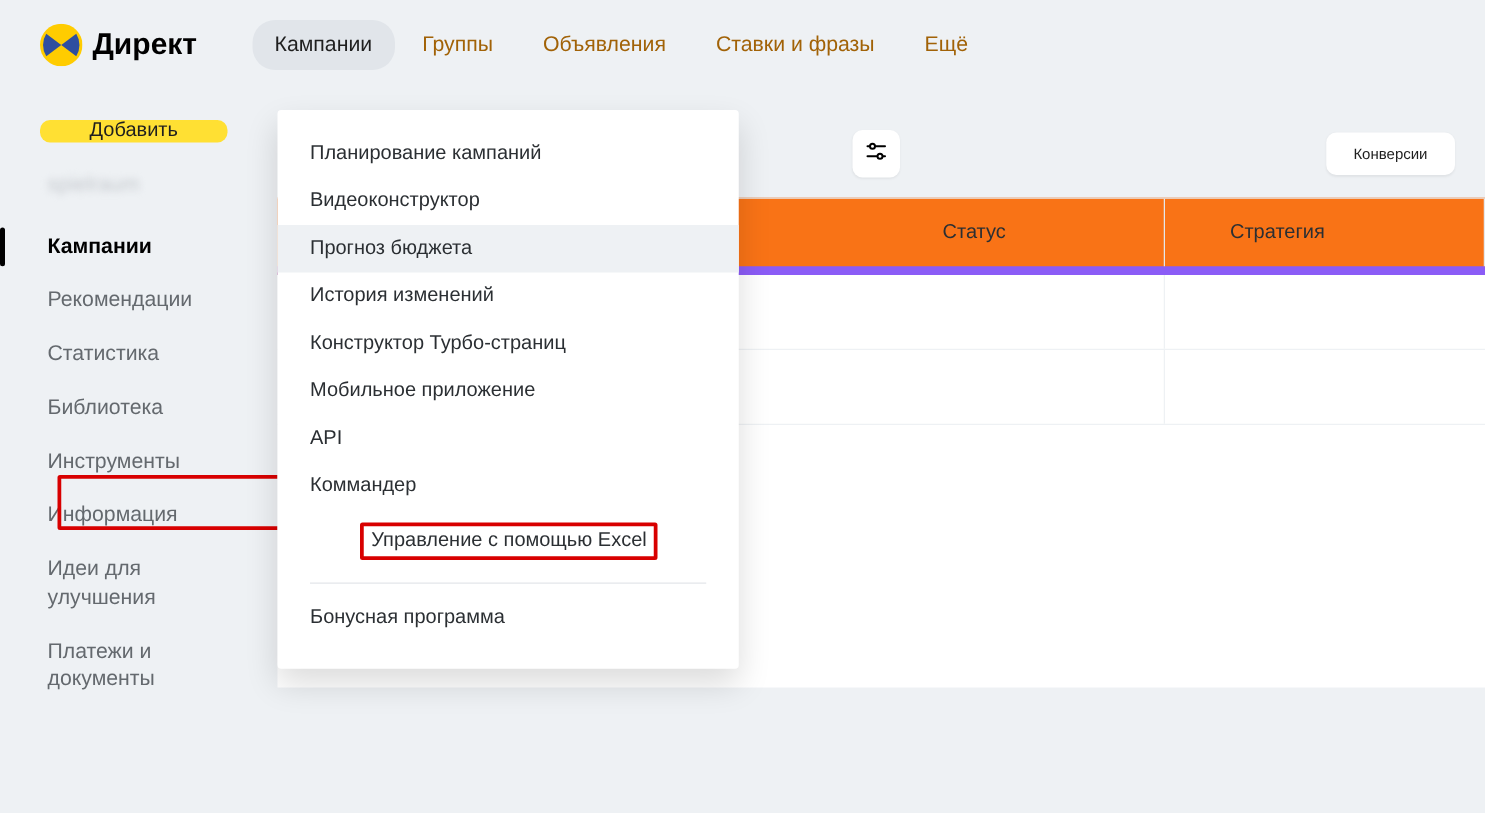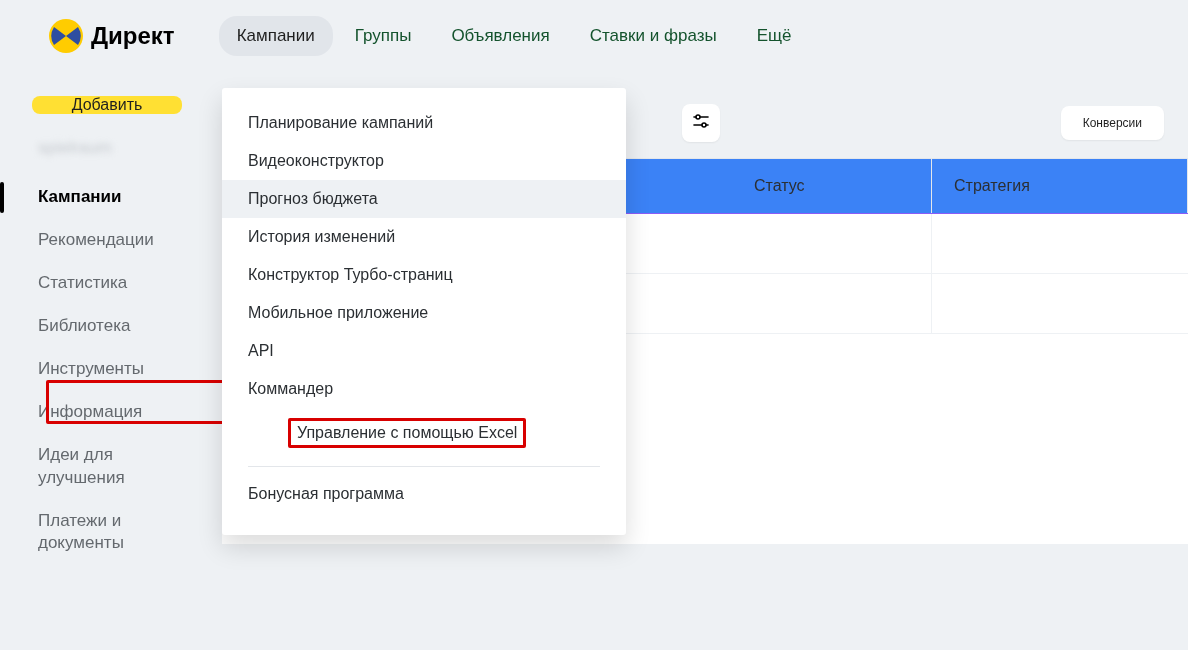--- a/index.html
+++ b/index.html
@@ -7,21 +7,21 @@
       font-family: Arial, Helvetica, sans-serif;
       background:#eef1f4;
       width:1188px;
       height:650px;
       overflow:hidden;
       color:#1f1f1f;
     }
     .header {
       display:flex;
       align-items:center;
-      padding:16px 0 20px 49px;
+      padding:16px 0 20px 32px;
     }
     .logo {
       display:flex;
       align-items:center;
       gap:8px;
       margin-right:44px;
     }
     .logo-icon{
       width:34px;height:34px;
     }
@@ -31,21 +31,21 @@
       color:#000;
     }
     .tabs{
       display:flex;
       align-items:center;
       gap:4px;
     }
     .tab{
       padding:10px 18px;
       font-size:17px;
-      color:#14532d;
+      color:#a16207;
       border-radius:18px;
       cursor:pointer;
     }
     .tab.active{
       background:#e1e5ea;
       color:#1f1f1f;
       font-weight:500;
     }
     .sidebar{
       position:absolute;
@@ -109,21 +109,21 @@
       top:380px;
       width:199px;
       height:44px;
       pointer-events:none;
     }
     
     .dropdown{
       position:absolute;
       left:222px;
       top:88px;
-      width:404px;
+      width:369px;
       background:#fff;
       border-radius:3px;
       box-shadow:0 12px 26px rgba(0,0,0,0.14);
       padding:16px 0 22px 0;
       z-index:5;
     }
     .dd-item{
       padding:10px 26px;
       font-size:16px;
       color:#2b2f33;
@@ -170,23 +170,24 @@
       background:#fff;
       padding:10px 22px;
       border-radius:8px;
       font-size:12px;
       cursor:pointer;
       box-shadow:0 1px 2px rgba(0,0,0,0.06);
       margin-left:auto;
     }
     .table-head{
       display:flex;
-      background:#3b82f6;
+      background:#f97316;
       border-top:1px solid #e4e7eb;
-      border-bottom:1px solid #8b5cf6;
+      border-bottom:7px solid #8b5cf6;
+      gap:30px;
     }
     .th{
       padding:18px 22px;
       font-size:16px;
       color:#2b2f33;
       border-right:1px solid #e4e7eb;
     }
     .th.status{ flex:0 0 200px; margin-left:510px;}
     .th.strategy{ flex:1;}
     .table-body{

